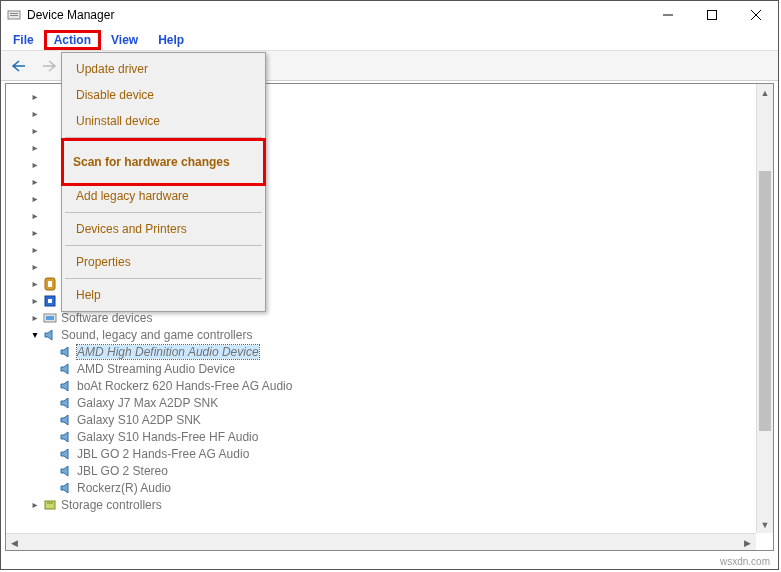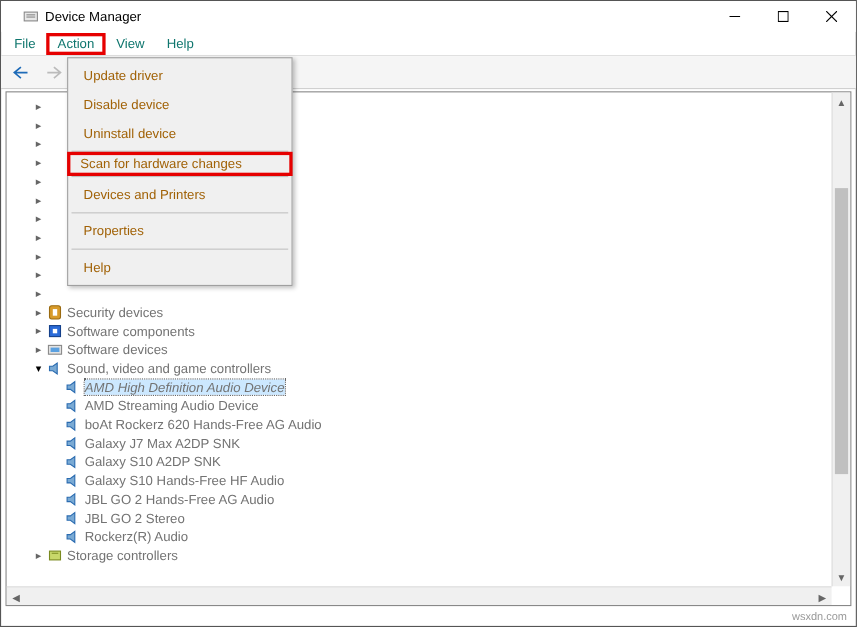--- a/index.html
+++ b/index.html
@@ -16,43 +16,44 @@
       border: 1px solid #555;
       width: 779px;
       height: 570px;
       background: #fff;
       position: relative;
     }
     .titlebar {
       height: 28px;
       display: flex;
       align-items: center;
-      padding-left: 20px;
+      padding-left: 6px;
       background: #fff;
     }
     .titlebar .app-icon { width: 14px; height: 14px; margin-right: 6px; }
     .titlebar .title { flex: 1; font-size: 12px; color: #000; }
     .sys-buttons { display: flex; }
     .sys-btn {
       width: 44px; height: 28px;
       display: flex; align-items: center; justify-content: center;
       font-size: 14px; color: #000;
     }
     .menubar {
       height: 22px;
       display: flex;
       align-items: center;
       padding-left: 2px;
       border-bottom: 1px solid #e0e0e0;
     }
     .menu-item {
       padding: 2px 10px;
       font-size: 12px;
-      color: #0f766e;
+      color: #1d4ed8;
       position: relative;
+      font-weight: bold;
     }
     .menu-highlight {
       border: 3px solid #e60000;
       padding: 0px 7px;
     }
     .toolbar {
       height: 30px;
       border-bottom: 1px solid #d0d0d0;
       display: flex;
       align-items: center;
@@ -112,21 +113,22 @@
       color: #a16207;
     }
     .ctx-sep {
       height: 1px;
       background: #c0c0c0;
       margin: 3px 1px;
     }
     .ctx-highlight {
       border: 3px solid #e60000;
       margin: -3px;
-      padding: 1px 9px;
+      padding: 14px 9px;
+      font-weight: bold;
     }
     .scrollbar-v {
       position: absolute;
       right: 0; top: 0; bottom: 17px;
       width: 17px;
       background: #f0f0f0;
       border-left: 1px solid #ddd;
     }
     .scroll-arrow { height: 17px; display:flex; align-items:center; justify-content:center; color:#666; font-size:9px; }
     .scroll-thumb { background:#c0c0c0; margin:0 2px; border-radius:0; }
@@ -197,20 +199,21 @@
         </svg>
     </div>
   </div>
 
   <div class="context-menu">
     <div class="ctx-item">Update driver</div>
     <div class="ctx-item">Disable device</div>
     <div class="ctx-item">Uninstall device</div>
     <div class="ctx-sep"></div>
     <div class="ctx-item ctx-highlight">Scan for hardware changes</div>
+    <div class="ctx-item">Add legacy hardware</div>
     <div class="ctx-sep"></div>
     <div class="ctx-item">Devices and Printers</div>
     <div class="ctx-sep"></div>
     <div class="ctx-item">Properties</div>
     <div class="ctx-sep"></div>
     <div class="ctx-item">Help</div>
   </div>
 
   <div class="content">
     <div class="tree">
@@ -282,21 +285,21 @@
         <span class="node-label">Software devices</span>
       </div>
 
       <div class="tree-row" style="padding-left:20px;">
         <span class="expander open">▾</span>
         <span class="node-icon">
           <svg width="14" height="14">
               <path d="M2,5 L5,5 L9,2 L9,12 L5,9 L2,9 Z" fill="#7aaad4" stroke="#2a6bb0"></path>
             </svg>
         </span>
-        <span class="node-label">Sound, video and game controllers</span>
+        <span class="node-label">Sound, legacy and game controllers</span>
       </div>
 
       <div class="tree-row" style="padding-left:50px;">
         <span class="node-icon">
             <svg width="14" height="14">
               <path d="M2,5 L5,5 L9,2 L9,12 L5,9 L2,9 Z" fill="#7aaad4" stroke="#2a6bb0"></path>
             </svg>
           </span>
         <span class="node-label selected">AMD High Definition Audio Device</span>
       </div>

